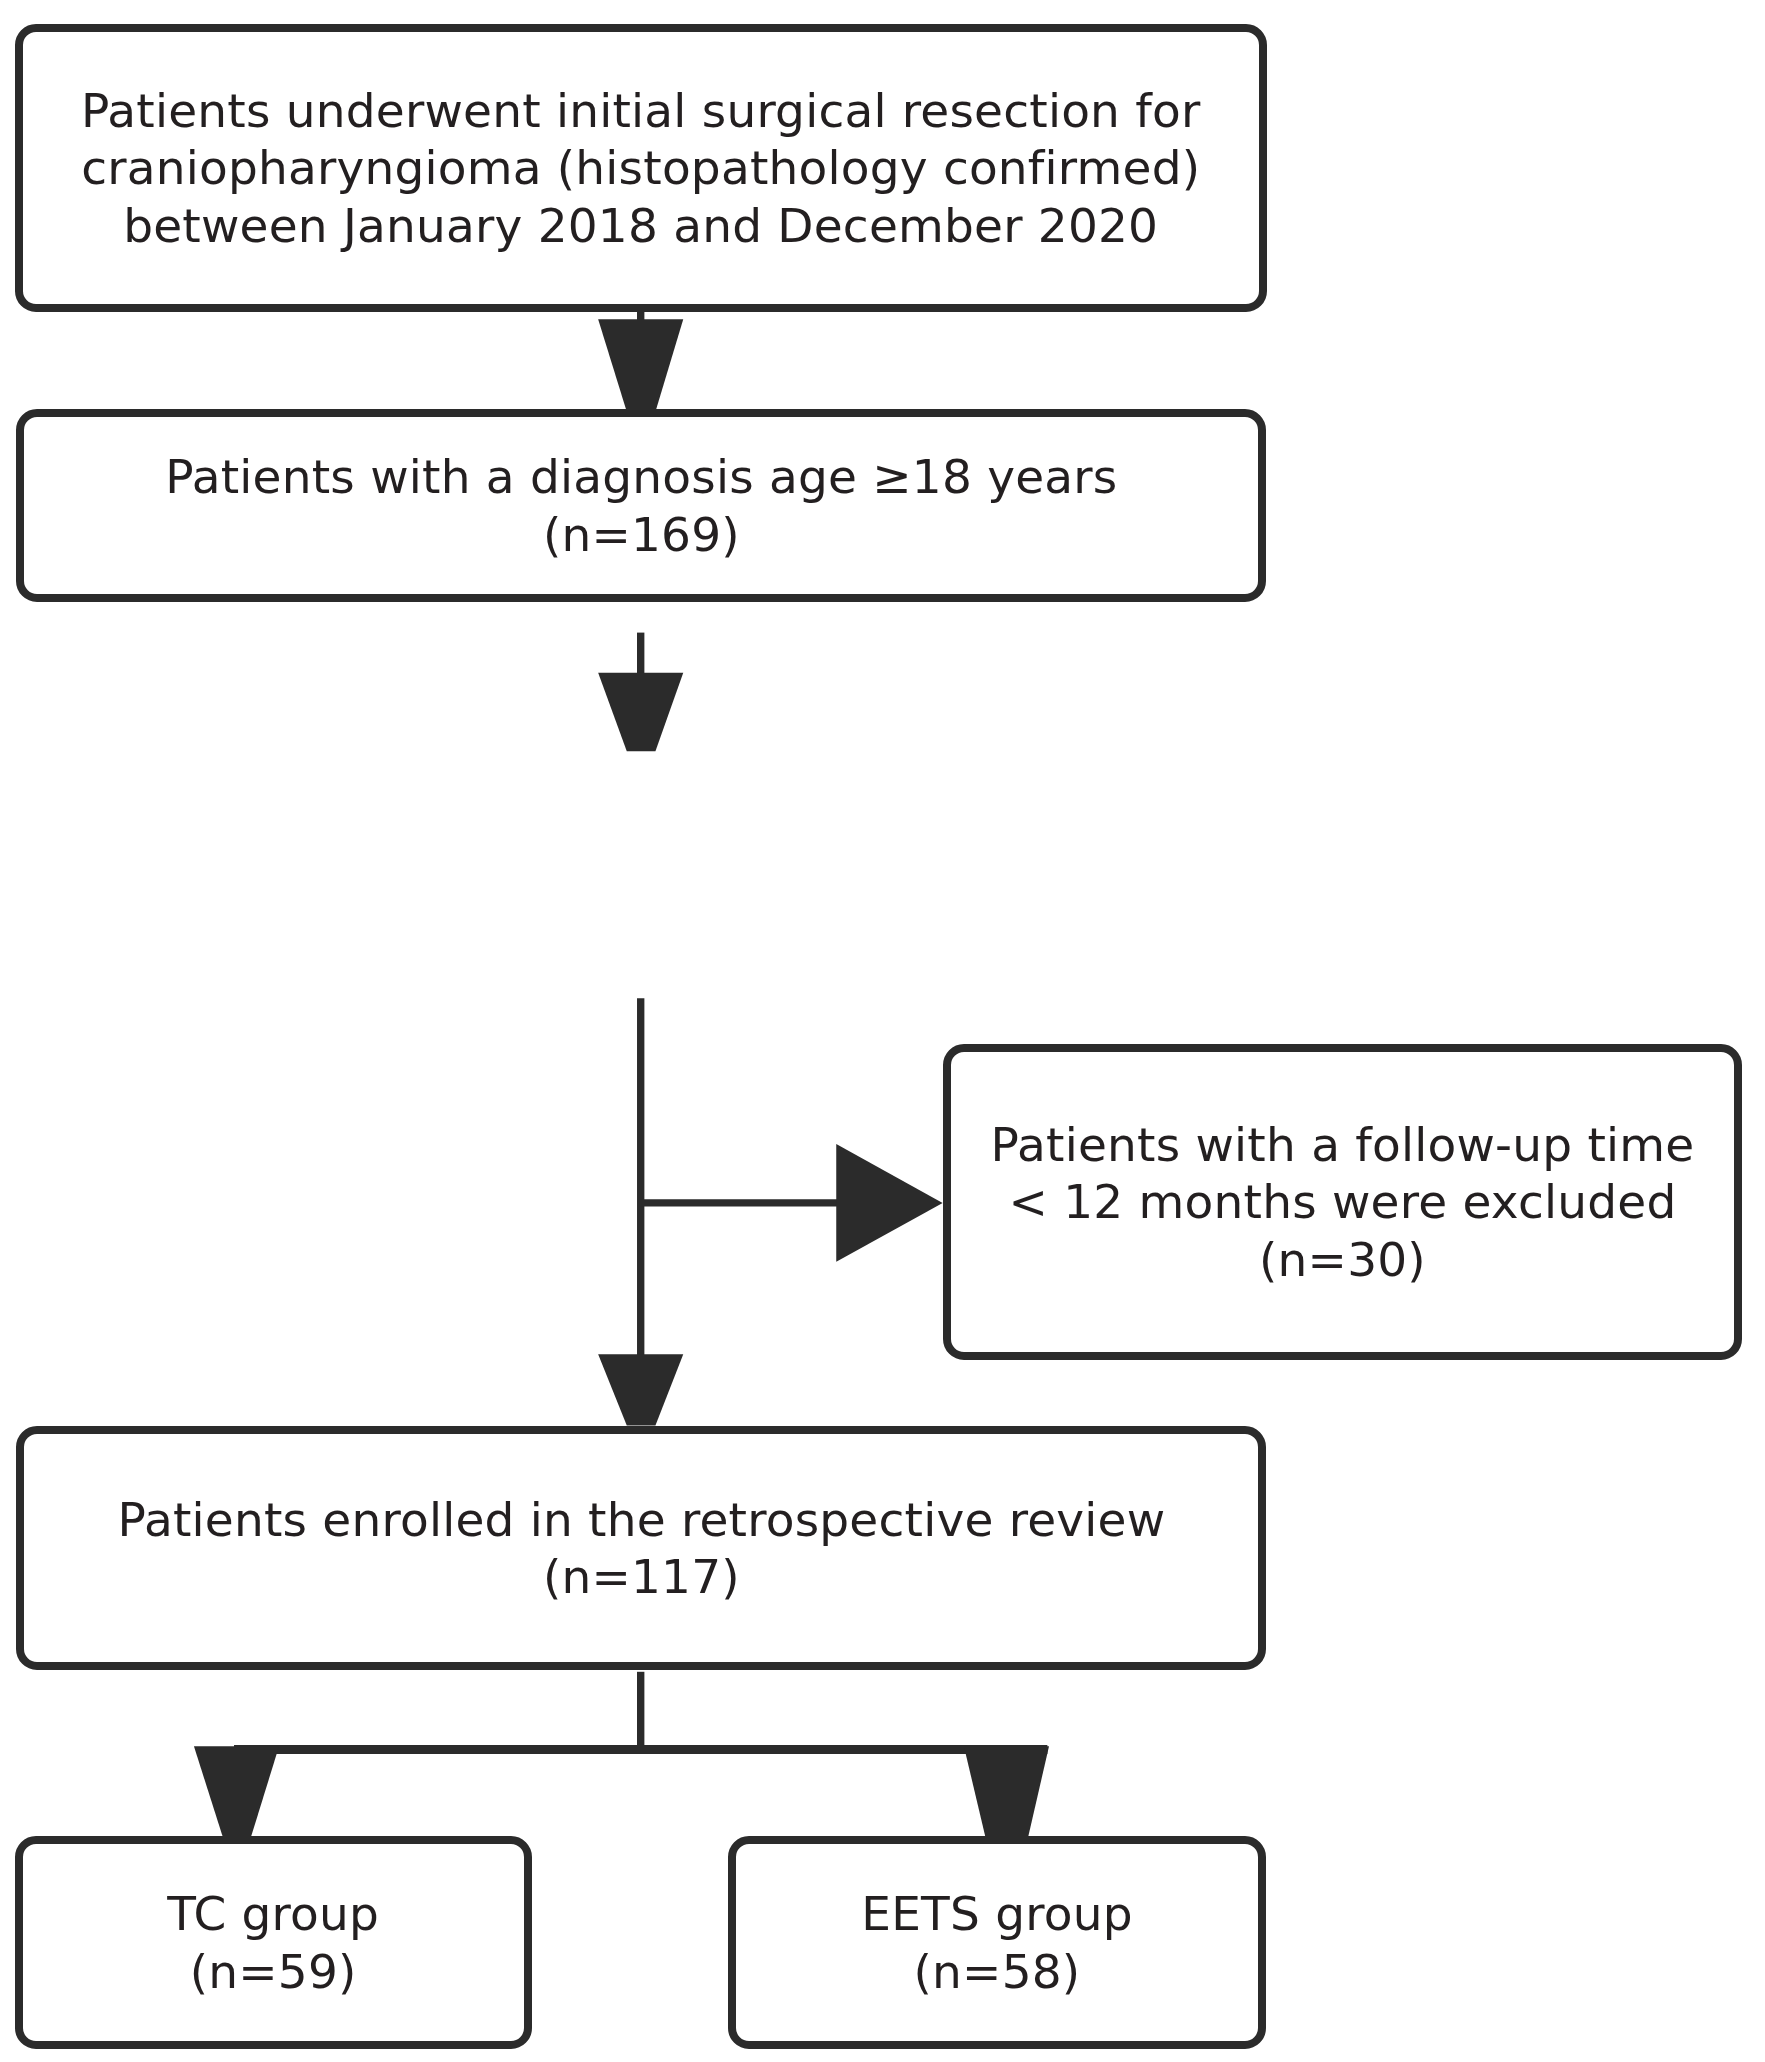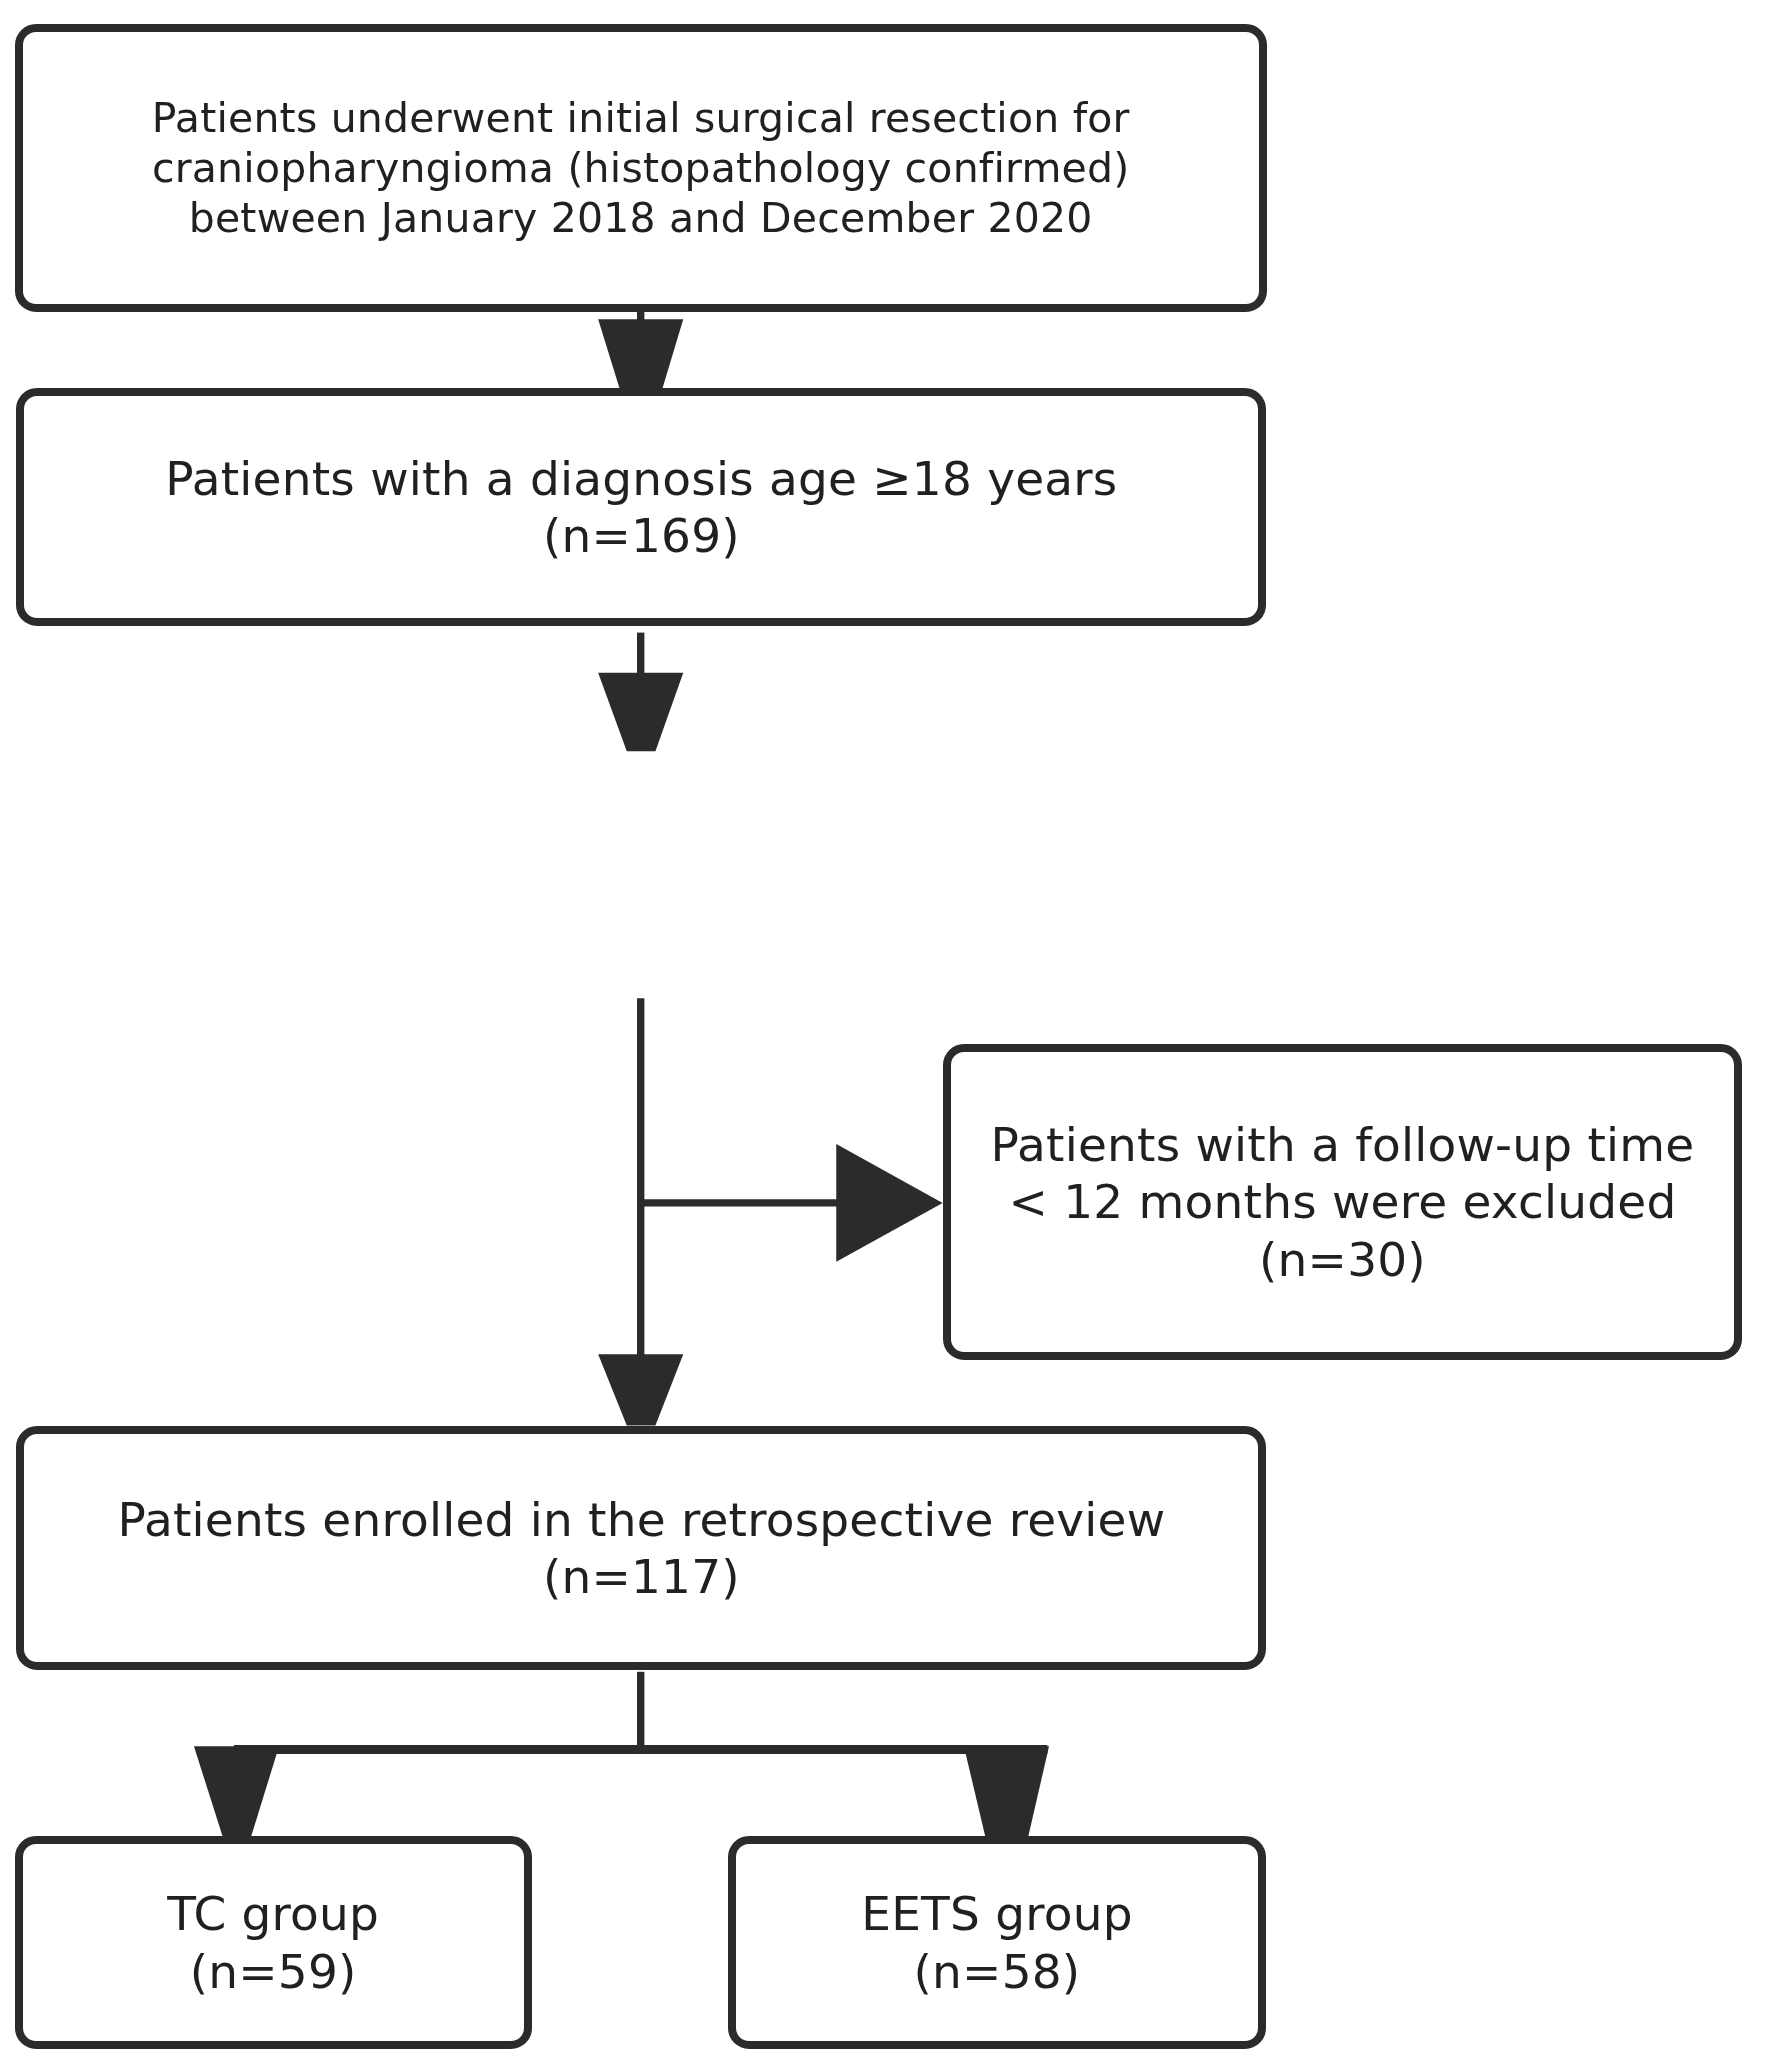--- a/index.html
+++ b/index.html
@@ -43,28 +43,28 @@
     padding: 0 21px;
     box-sizing: border-box;
     font-size: 47px;
     line-height: 1.22;
     letter-spacing: 0.2px;
     white-space: pre-line;
     color: #231f20;
   }
   
   #node-screened  { left: 14.7px;   top: 24px;   width: 1252px; height: 288px; }
-  #node-age       { left: 16.4px;   top: 388px;  width: 1250px; height: 238px; text-align: center; }
+  #node-age       { left: 16.4px;   top: 409px;  width: 1250px; height: 193px; text-align: center; }
   #node-followup  { left: 16.4px;   top: 751px;  width: 1250px; height: 247px; }
   #node-excluded  { left: 943px; top: 1044px; width: 799px;  height: 316px; }
   #node-enrolled  { left: 16.4px;   top: 1426px; width: 1250px; height: 244px; }
   #node-tc        { left: 14.7px;   top: 1836px; width: 517px;  height: 213px; }
   #node-eets      { left: 728px;  top: 1836px; width: 538px;  height: 213px; }
 
-  #node-screened .node-text { font-size: 41px; }
+  #node-screened .node-text { font-size: 47px; }
   #node-excluded .node-text { font-size: 47px; }
 </style>
 </head>
 <body>
 
 <div id="flow-root">
 
   <svg id="flow-svg" viewBox="0 0 2157 2521" xmlns="http://www.w3.org/2000/svg">
 
     <g>

